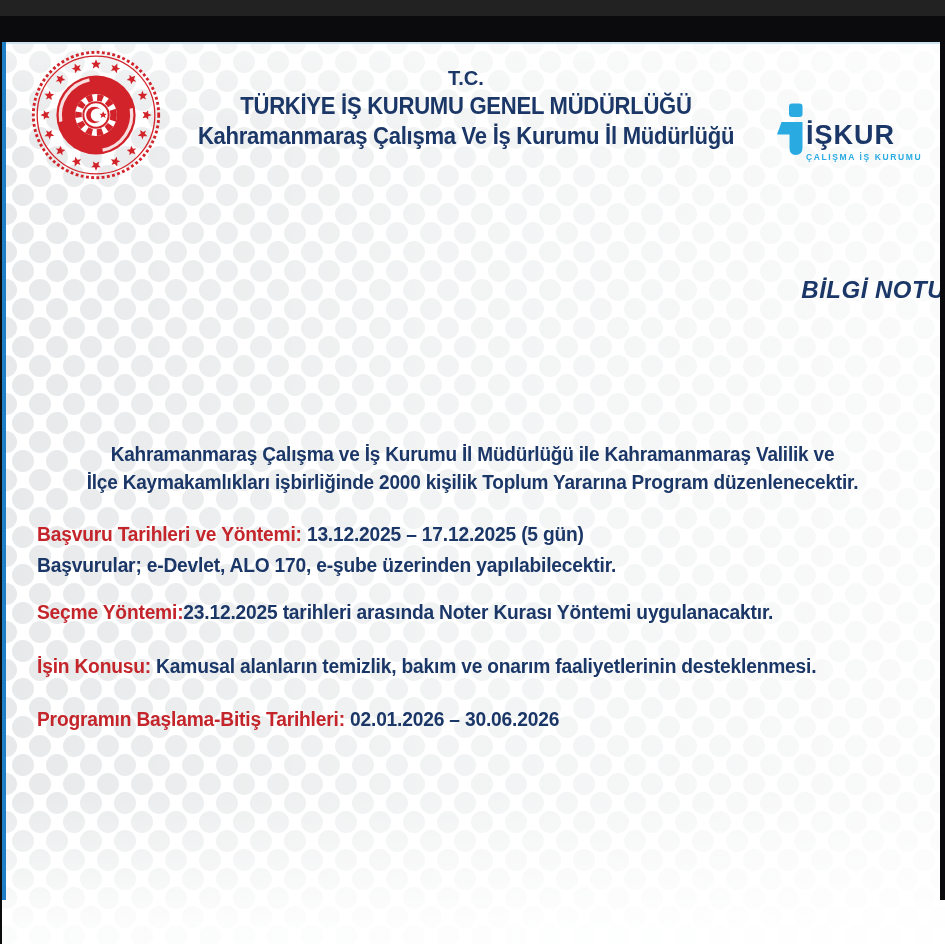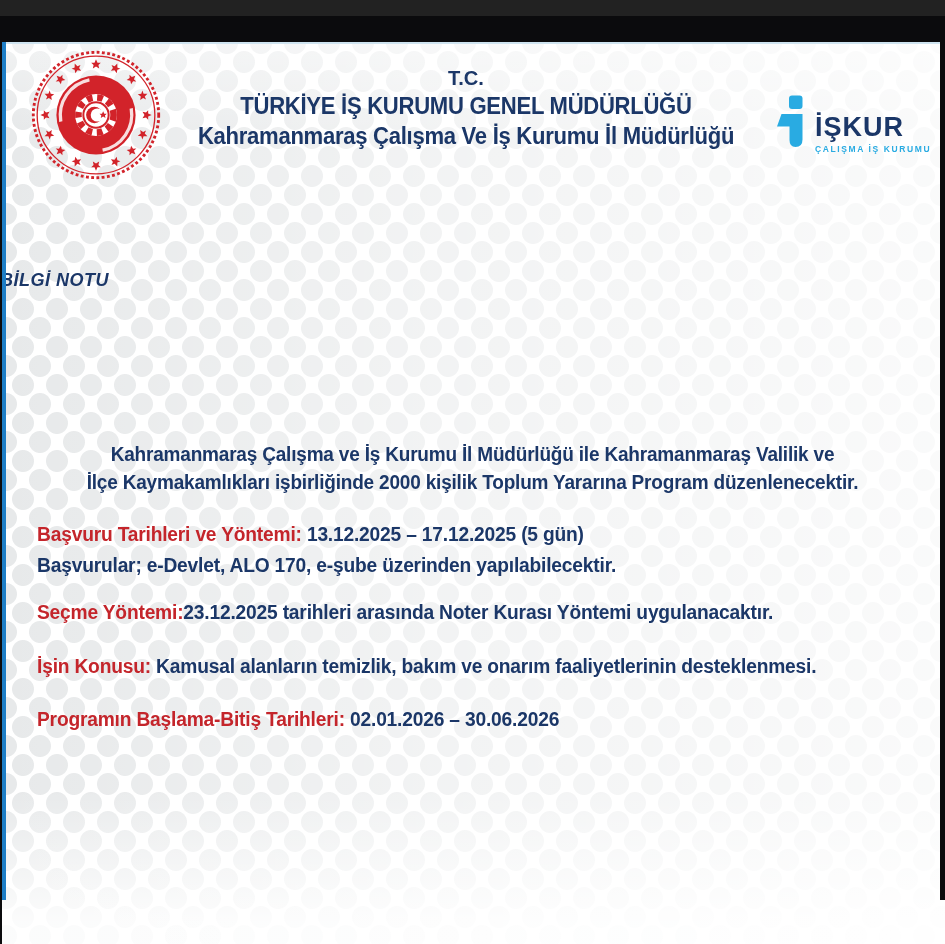--- a/index.html
+++ b/index.html
@@ -36,30 +36,30 @@
 
   
   .emblem{position:absolute;left:30px;top:33px;width:132px;height:132px;z-index:2;}
   .header-text{
     position:absolute;left:160px;top:48px;width:612px;
     text-align:center;color:var(--c-navy);font-weight:bold;z-index:2;
     transform:scaleX(0.96);transform-origin:center top;
   }
   .header-text .l1{font-size:21px;line-height:27px;}
   .header-text .l2,.header-text .l3{font-size:23px;line-height:30px;letter-spacing:-0.3px;}
-  .iskur{position:absolute;left:776px;top:64px;display:flex;align-items:center;gap:9px;z-index:2;}
+  .iskur{position:absolute;left:776px;top:72px;display:flex;align-items:center;z-index:2;}
   .iskur-mark{width:30px;height:86px;}
   .iskur-words{display:flex;flex-direction:column;justify-content:center;margin-top:22px;}
   .iskur-brand{color:var(--c-navy);font-weight:bold;font-size:27px;letter-spacing:1px;line-height:26px;}
   .iskur-sub{color:var(--c-cyan);font-weight:bold;font-size:8.5px;letter-spacing:1.6px;margin-top:4px;}
 
   
   .note-title{
-    position:absolute;top:254px;left:0;width:100%;text-align:left;
-    color:var(--c-navy);font-size:18px;font-weight:bold;font-style:italic;
+    position:absolute;top:260px;left:0;width:100%;text-align:right;
+    color:var(--c-navy);font-size:24px;font-weight:bold;font-style:italic;
     letter-spacing:0.5px;z-index:2;
   }
 
   
   .intro{
     position:absolute;top:424px;left:0;width:100%;text-align:center;
     color:var(--c-navy);font-size:20px;font-weight:bold;line-height:28px;
     transform:scaleX(0.95);transform-origin:center top;letter-spacing:-0.2px;z-index:2;
   }
 

